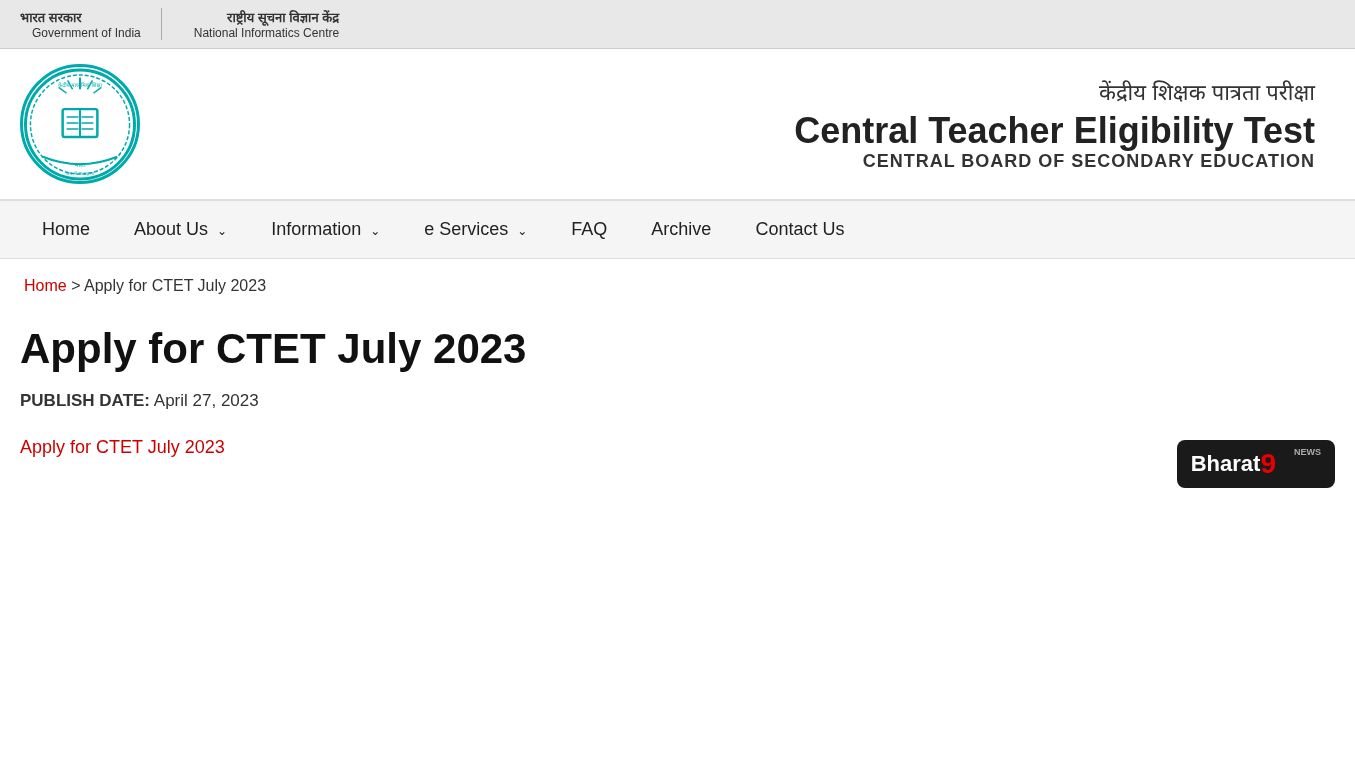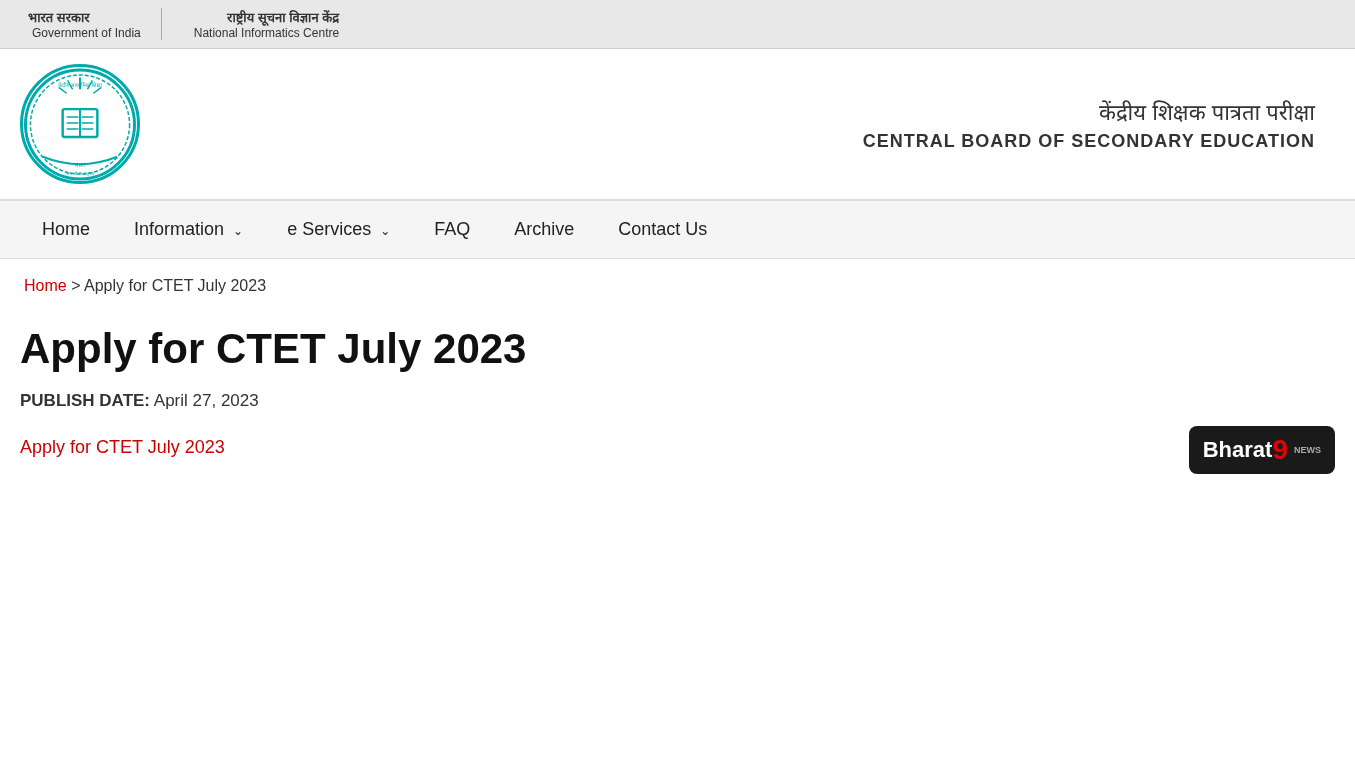--- a/index.html
+++ b/index.html
@@ -23,21 +23,20 @@
     .top-bar-right {
       display: flex;
       flex-direction: column;
       padding-left: 20px;
       text-align: right;
     }
     .top-bar-hindi {
       font-size: 13px;
       color: #333;
       font-weight: bold;
-      margin-left: 8px;
     }
     .top-bar-english {
       font-size: 12px;
       color: #333;
       margin-left: 12px;
     }
 
     
     .header {
       display: flex;
@@ -157,28 +156,27 @@
     .apply-link {
       font-size: 18px;
       color: #c00;
       text-decoration: none;
     }
 
     
     .bharat9-badge {
       position: absolute;
       right: 20px;
-      bottom: 24px;
+      bottom: 10px;
       background: #1a1a1a;
       color: #fff;
       border-radius: 8px;
       padding: 8px 14px;
       display: flex;
-      align-items: center;
-      gap: 6px;
+      gap: 18px;
       font-size: 20px;
       font-weight: bold;
     }
     .bharat9-badge .bharat {
       color: #fff;
       font-size: 22px;
       font-weight: bold;
     }
     .bharat9-badge .nine {
       color: #e60000;
@@ -244,28 +242,32 @@
         <text x="57.5" y="100" text-anchor="middle" font-size="6" fill="#00aaaa" font-family="Arial">भारत</text>
 
         <text x="57.5" y="20" text-anchor="middle" font-size="5.5" fill="#00aaaa" font-family="Arial">केंद्रीय माध्यमिक शिक्षा</text>
 
         <text x="57.5" y="108" text-anchor="middle" font-size="4.5" fill="#00aaaa" font-family="Arial">अस गो मा सद्गमय</text>
       </svg>
     </div>
   </div>
   <div class="header-title">
     <div class="header-title-hindi">केंद्रीय शिक्षक पात्रता परीक्षा</div>
+    <div class="header-title-english">Central Teacher Eligibility Test</div>
     <div class="header-title-sub">CENTRAL BOARD OF SECONDARY EDUCATION</div>
   </div>
 </div>
 
 <nav class="navbar">
   <ul>
     <li>
       <a href="#">Home</a>
+    </li>
+    <li>
+      <a href="#">About Us <span class="chevron">⌄</span></a>
     </li>
     <li>
       <a href="#">Information <span class="chevron">⌄</span></a>
     </li>
     <li>
       <a href="#">e Services <span class="chevron">⌄</span></a>
     </li>
     <li>
       <a href="#">FAQ</a>
     </li>

